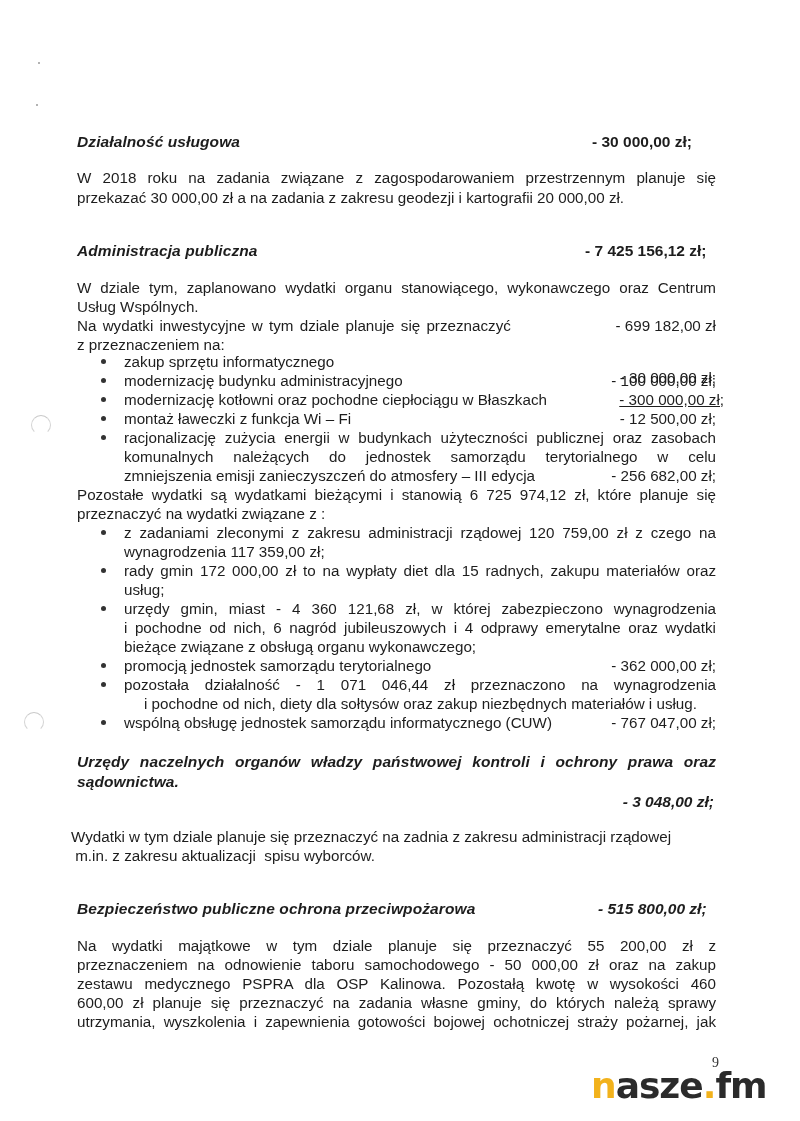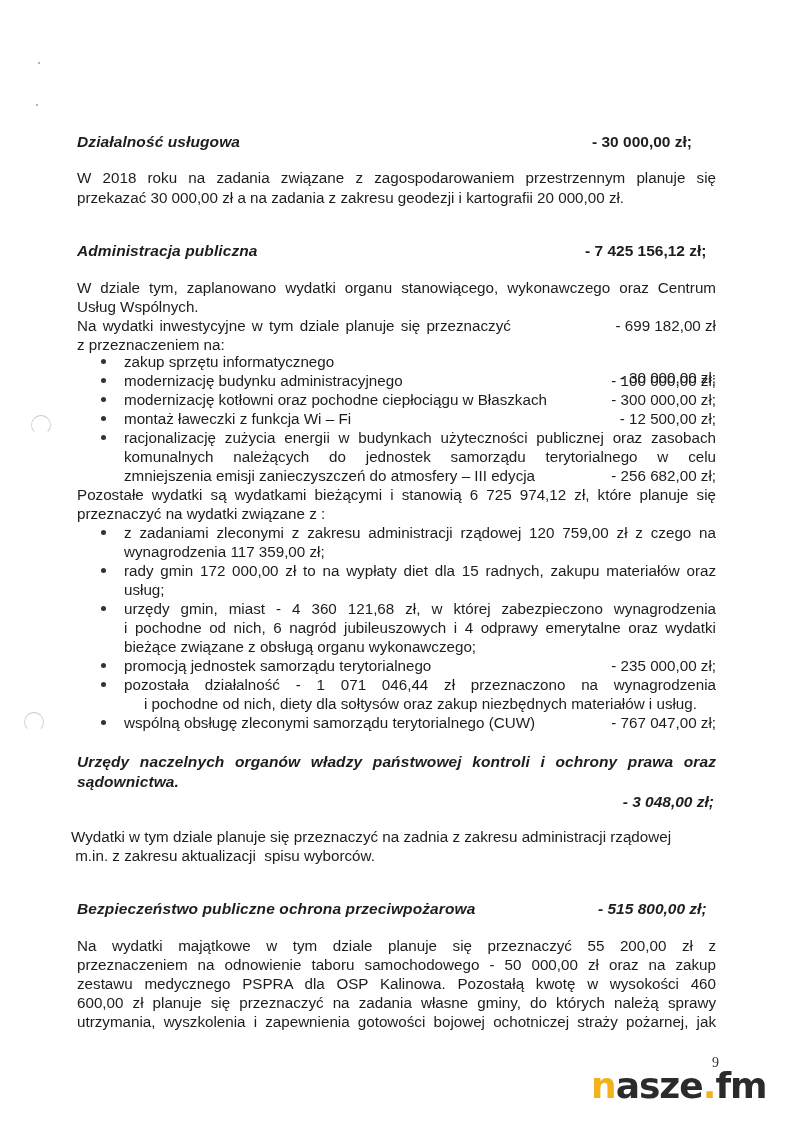--- a/index.html
+++ b/index.html
@@ -69,21 +69,21 @@
   <div class="bullet" style="left:101px;top:359px;width:5px;height:5px;"></div>
   <div class="line" style="left:124px;top:352px;">zakup sprzętu informatycznego</div>
   <div class="amt" style="right:84px;top:368px;">-  30 000,00 zł;</div>
 
   <div class="bullet" style="left:101px;top:378px;width:5px;height:5px;"></div>
   <div class="line" style="left:124px;top:371px;">modernizację budynku administracyjnego</div>
   <div class="amt" style="right:84px;top:371px;">- 100 000,00 zł;</div>
 
   <div class="bullet" style="left:101px;top:397px;width:5px;height:5px;"></div>
   <div class="line" style="left:124px;top:390px;">modernizację kotłowni oraz pochodne ciepłociągu w Błaszkach</div>
-  <div class="amt" style="right:84px;top:390px;">- 300 000,00 zł;</div>
+  <div class="amt" style="right:76px;top:390px;text-decoration:underline;">- 300 000,00 zł;</div>
 
   <div class="bullet" style="left:101px;top:416px;width:5px;height:5px;"></div>
   <div class="line" style="left:124px;top:409px;">montaż ławeczki z funkcja Wi – Fi</div>
   <div class="amt" style="right:84px;top:409px;margin-left:12px;">-  12 500,00 zł;</div>
 
   <div class="bullet" style="left:101px;top:435px;width:5px;height:5px;"></div>
   <div class="justify" style="left:124px;top:447px;width:592px;">komunalnych  należących  do  jednostek  samorządu  terytorialnego  w  celu</div>
   <div class="justify" style="left:124px;top:428px;width:592px;">racjonalizację zużycia energii w budynkach użyteczności publicznej oraz zasobach</div>
   <div class="line" style="left:124px;top:466px;">zmniejszenia emisji zanieczyszczeń do atmosfery – III edycja</div>
   <div class="amt" style="right:84px;top:466px;">- 256 682,00 zł;</div>
@@ -99,28 +99,28 @@
   <div class="justify" style="left:124px;top:561px;width:592px;">rady gmin 172 000,00 zł to na wypłaty diet dla 15 radnych, zakupu  materiałów oraz</div>
   <div class="line" style="left:124px;top:580px;">usług;</div>
 
   <div class="bullet" style="left:101px;top:606px;width:5px;height:5px;"></div>
   <div class="justify" style="left:124px;top:599px;width:592px;">urzędy gmin, miast -   4 360 121,68 zł, w której zabezpieczono wynagrodzenia</div>
   <div class="justify" style="left:124px;top:618px;width:592px;">i pochodne od nich, 6 nagród jubileuszowych i 4 odprawy emerytalne oraz wydatki</div>
   <div class="line" style="left:124px;top:637px;">bieżące związane z obsługą organu wykonawczego;</div>
 
   <div class="bullet" style="left:101px;top:663px;width:5px;height:5px;"></div>
   <div class="line" style="left:124px;top:656px;">promocją jednostek samorządu terytorialnego</div>
-  <div class="amt" style="right:84px;top:656px;">- 235 000,00 zł;</div>
+  <div class="amt" style="right:84px;top:656px;">- 362 000,00 zł;</div>
 
   <div class="bullet" style="left:101px;top:682px;width:5px;height:5px;"></div>
   <div class="justify" style="left:124px;top:675px;width:592px;">pozostała  działalność   -  1  071  046,44  zł  przeznaczono  na  wynagrodzenia</div>
   <div class="line" style="left:124px;top:694px;margin-left:20px;">i pochodne od nich, diety dla sołtysów oraz zakup niezbędnych materiałów i usług.</div>
 
   <div class="bullet" style="left:101px;top:720px;width:5px;height:5px;"></div>
-  <div class="line" style="left:124px;top:713px;">wspólną obsługę  zleconymi samorządu terytorialnego (CUW)</div>
+  <div class="line" style="left:124px;top:713px;">wspólną obsługę  jednostek samorządu informatycznego (CUW)</div>
   <div class="amt" style="right:84px;top:713px;">- 767 047,00 zł;</div>
 
   <div class="heading justify" style="left:77px;top:752px;width:639px;line-height:20px;">Urzędy  naczelnych  organów  władzy  państwowej  kontroli  i  ochrony  prawa  oraz</div>
   <div class="heading" style="left:77px;top:772px;line-height:20px;">sądownictwa.</div>
   <div class="heading-amount italic" style="right:86px;top:793px;">- 3 048,00 zł;</div>
 
   <div class="line" style="left:71px;top:846px;white-space:pre;"> m.in. z zakresu aktualizacji  spisu wyborców.</div>
   <div class="line" style="left:71px;top:827px;">Wydatki w tym dziale planuje się przeznaczyć na  zadnia   z zakresu administracji rządowej</div>
 
   <div class="heading" style="left:77px;top:900px;">Bezpieczeństwo publiczne ochrona przeciwpożarowa</div>

